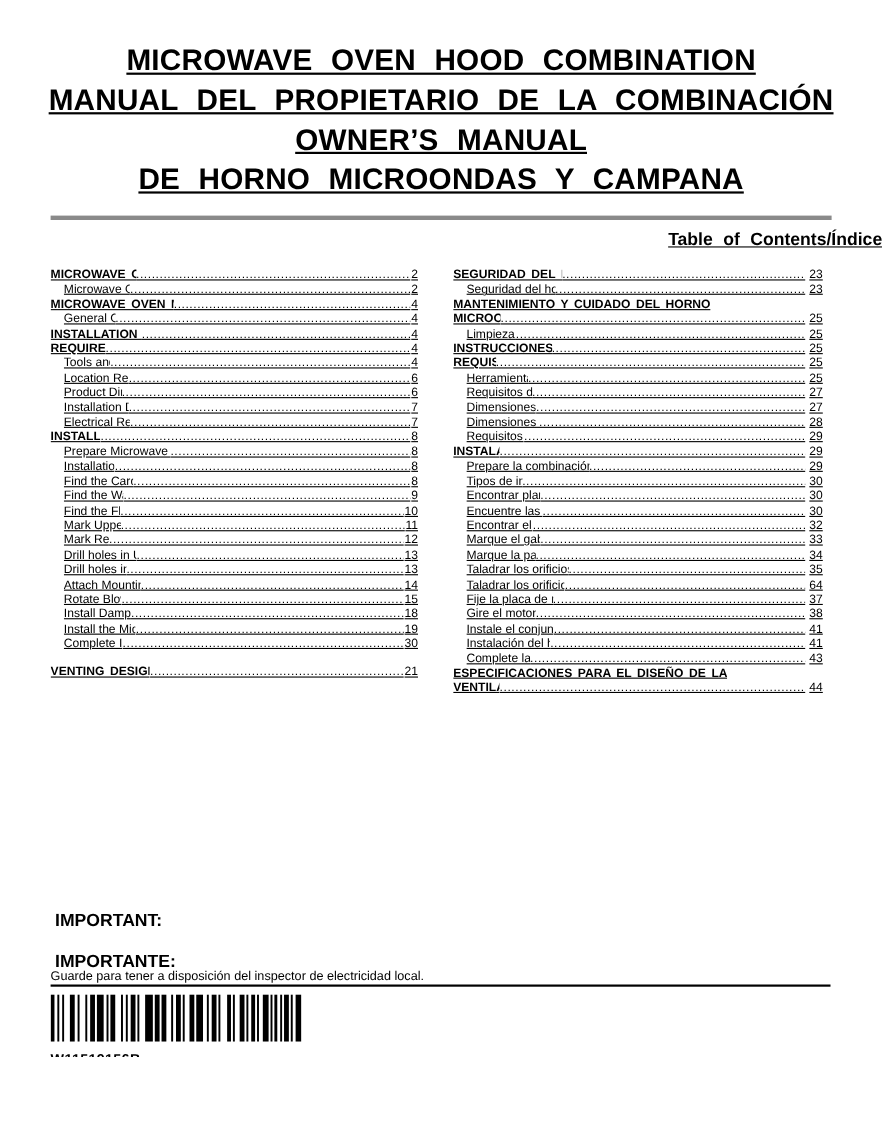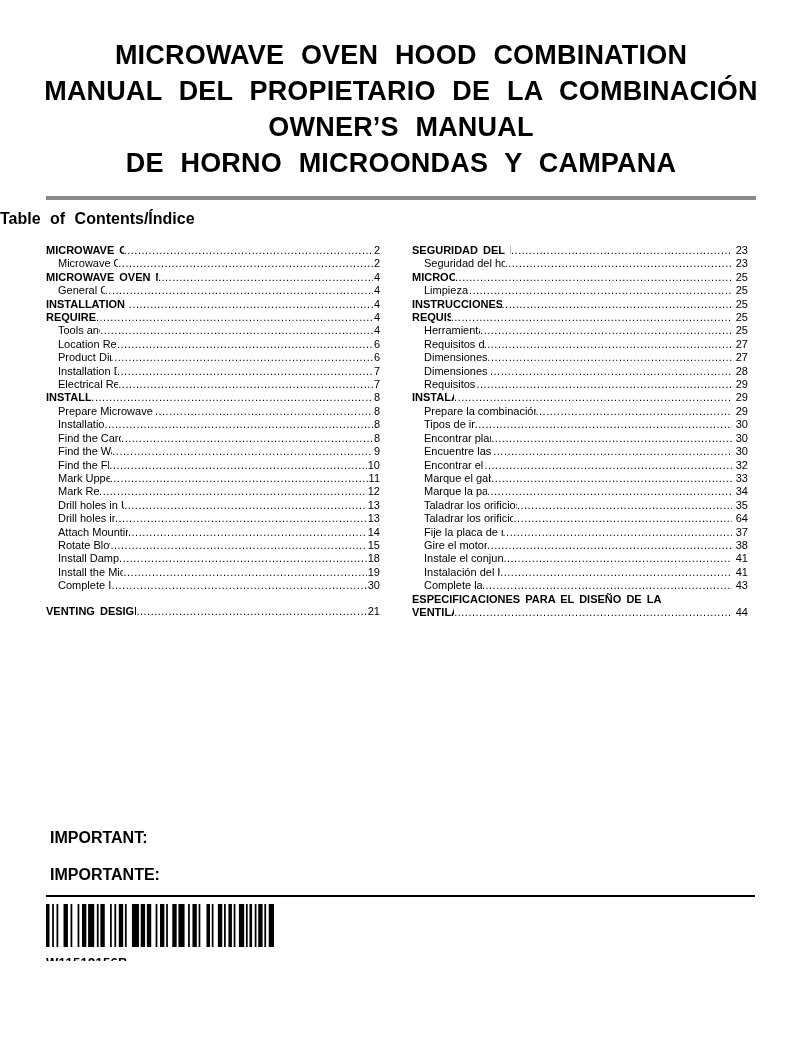--- a/index.html
+++ b/index.html
@@ -2,39 +2,40 @@
 <html><head>
 <meta charset="utf-8">
 <style>
   html,body{margin:0;padding:0;background:#ffffff;}
   .page{
     position:relative;
     width:802px;height:961px;
     background:#ffffff;color:#000000;
     font-family:"Liberation Sans",sans-serif;
     overflow:hidden;
+    text-decoration:underline;
   }
   .title-block{
     padding-top:37px;
     text-align:center;
     font-weight:bold;
     font-size:27px;
     line-height:36px;
     letter-spacing:0.2px;
     word-spacing:9px;
   }
   .title-line{white-space:nowrap;}
   .rule-gray{
     margin:15px 46px 0 46px;
     height:4px;
     background:#8a8a8a;
   }
   .toc-heading{
     margin:10px 0 16px 0;
-    text-align:left;
+    text-align:right;
     font-size:16px;
     font-weight:bold;
     word-spacing:5px;
   }
   .toc-columns{
     display:flex;
     margin:13px 46px 0 46px;
   }
   .toc-col{font-size:11px;line-height:13.4px;}
   .col-left{width:334px;margin-right:32px;}
@@ -229,20 +230,23 @@
           <span class="toc-label">SEGURIDAD DEL HORNO MICROONDAS</span>
           <span class="toc-dots"></span>
           <span class="toc-page">23</span>
         </div>
         <div class="toc-row indent">
           <span class="toc-label">Seguridad del horno de microondas</span>
           <span class="toc-dots"></span>
           <span class="toc-page">23</span>
         </div>
         <div class="toc-row bold">
+          <span class="toc-label">MANTENIMIENTO Y CUIDADO DEL HORNO</span>
+        </div>
+        <div class="toc-row bold">
           <span class="toc-label">MICROONDAS</span>
           <span class="toc-dots"></span>
           <span class="toc-page">25</span>
         </div>
         <div class="toc-row indent">
           <span class="toc-label">Limpieza general</span>
           <span class="toc-dots"></span>
           <span class="toc-page">25</span>
         </div>
         <div class="toc-row bold">
@@ -362,20 +366,21 @@
           <span class="toc-label">VENTILACIÓN</span>
           <span class="toc-dots"></span>
           <span class="toc-page">44</span>
         </div>
       </div>
   </div>
 
   <div class="notes">
     <div class="note-label">IMPORTANT:</div>
     <div class="note-label es">IMPORTANTE:</div>
+    <div class="note-text">Guarde para tener a disposición del inspector de electricidad local.</div>
   </div>
 
   <div class="rule-black"></div>
 
   <div class="barcode" id="barcode">
       <svg viewBox="0 0 260 43" width="228" height="43" preserveAspectRatio="none">
         <rect x="0" y="0" width="4" height="43" fill="#000"></rect>
         <rect x="7" y="0" width="2" height="43" fill="#000"></rect>
         <rect x="12" y="0" width="2" height="43" fill="#000"></rect>
         <rect x="20" y="0" width="5" height="43" fill="#000"></rect>

